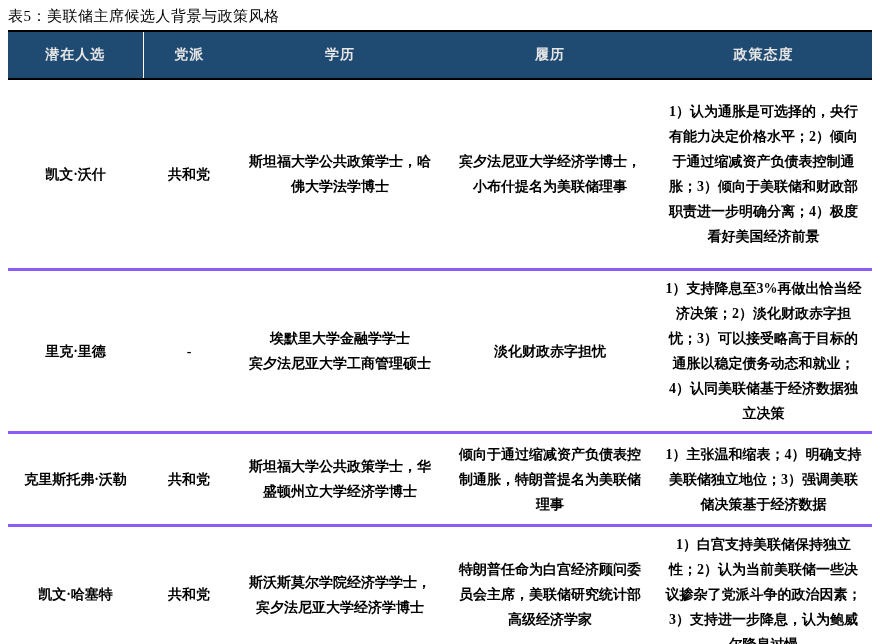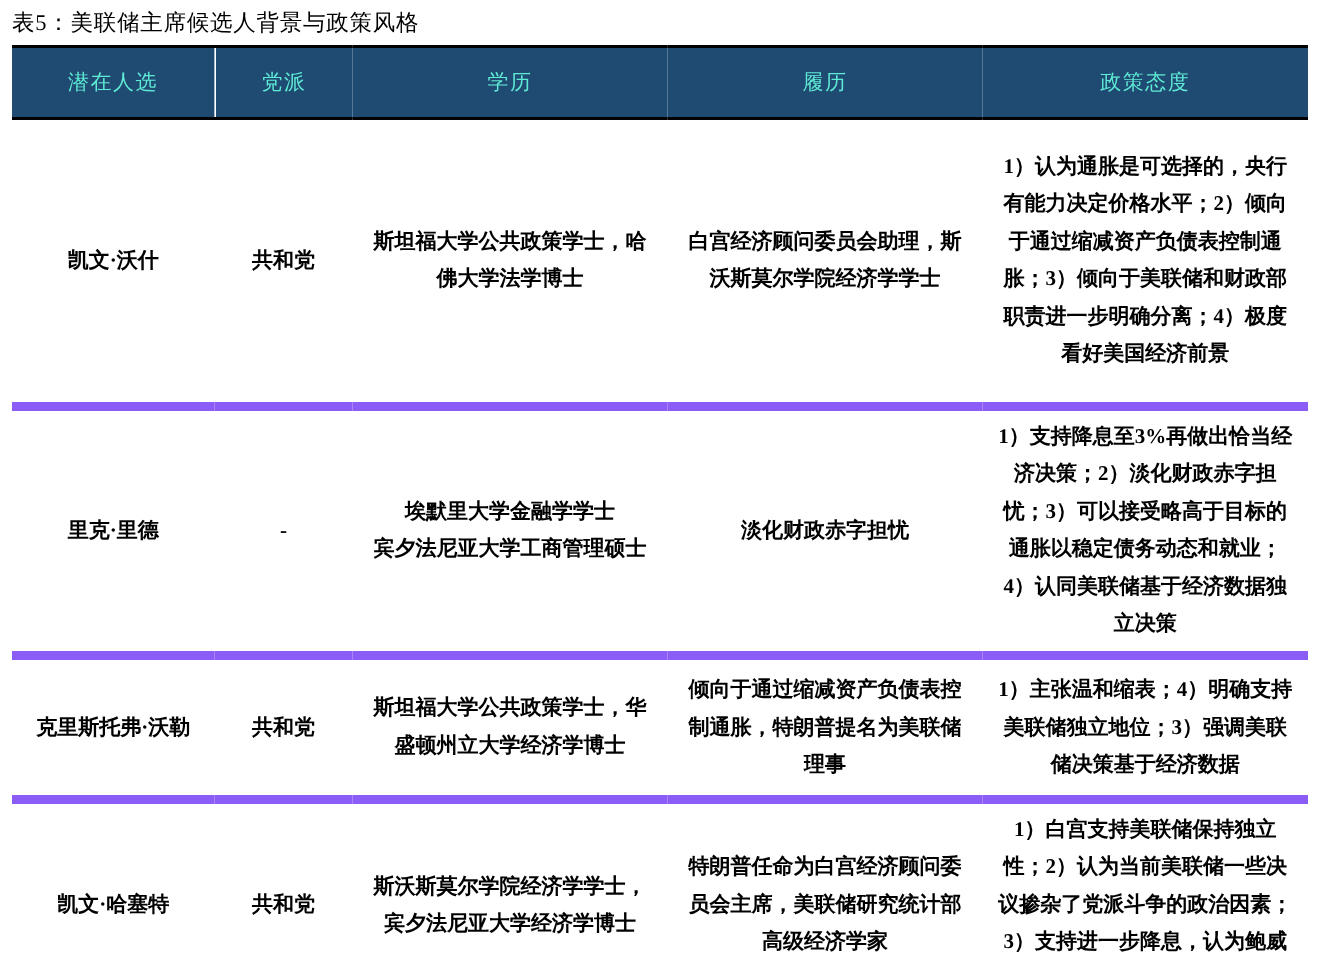--- a/index.html
+++ b/index.html
@@ -16,30 +16,30 @@
   table.candidates {
     width:864px; border-collapse:collapse; table-layout:fixed;
     border-top:2px solid #000000; border-bottom:1px solid #000000;
   }
   col.c-name  { width:135px; }
   col.c-party { width:92px; }
   col.c-edu   { width:210px; }
   col.c-exp   { width:210px; }
   col.c-pol   { width:217px; }
   thead th {
-    background:#1F4A72; color:#5eead4; font-weight:normal;
+    background:#1F4A72; color:#e5e5e5; font-weight:bold;
     font-size:14px; height:44px; text-align:center;
     border-bottom:2px solid #000000; letter-spacing:1px;
   }
   thead th.first { border-right:1px solid #ffffff; }
   tbody td {
     font-size:14px; line-height:25px; text-align:center;
     vertical-align:middle; padding:5px 8px; word-break:break-all;font-weight:bold;
   }
-  tbody tr.r1 td, tbody tr.r2 td, tbody tr.r3 td { border-top:6px solid #8b5cf6; }
+  tbody tr.r1 td, tbody tr.r2 td, tbody tr.r3 td { border-top:3px solid #8b5cf6; }
   tbody tr.r0 td { height:178px; }
   tbody tr.r1 td { height:150px; }
   tbody tr.r2 td { height:80px; }
   tbody tr.r3 td { height:118px; }
   td.education { white-space:pre-line; }
 </style>
 </head>
 <body>
 
 <div class="page-title">表5：美联储主席候选人背景与政策风格</div>
@@ -59,21 +59,21 @@
       <th>学历</th>
       <th>履历</th>
       <th>政策态度</th>
     </tr>
   </thead>
   <tbody>
     <tr class="r0">
       <td class="name">凯文·沃什</td>
       <td class="party">共和党</td>
       <td class="education">斯坦福大学公共政策学士，哈佛大学法学博士</td>
-      <td class="experience">白宫经济顾问委员会助理，斯沃斯莫尔学院经济学学士</td>
+      <td class="experience">宾夕法尼亚大学经济学博士，小布什提名为美联储理事</td>
       <td class="policy">1）认为通胀是可选择的，央行有能力决定价格水平；2）倾向于通过缩减资产负债表控制通胀；3）倾向于美联储和财政部职责进一步明确分离；4）极度看好美国经济前景</td>
     </tr>
     <tr class="r1">
       <td class="name">里克·里德</td>
       <td class="party">-</td>
       <td class="education">埃默里大学金融学学士
 宾夕法尼亚大学工商管理硕士</td>
       <td class="experience">淡化财政赤字担忧</td>
       <td class="policy">1）支持降息至3%再做出恰当经济决策；2）淡化财政赤字担忧；3）可以接受略高于目标的通胀以稳定债务动态和就业；4）认同美联储基于经济数据独立决策</td>
     </tr>

